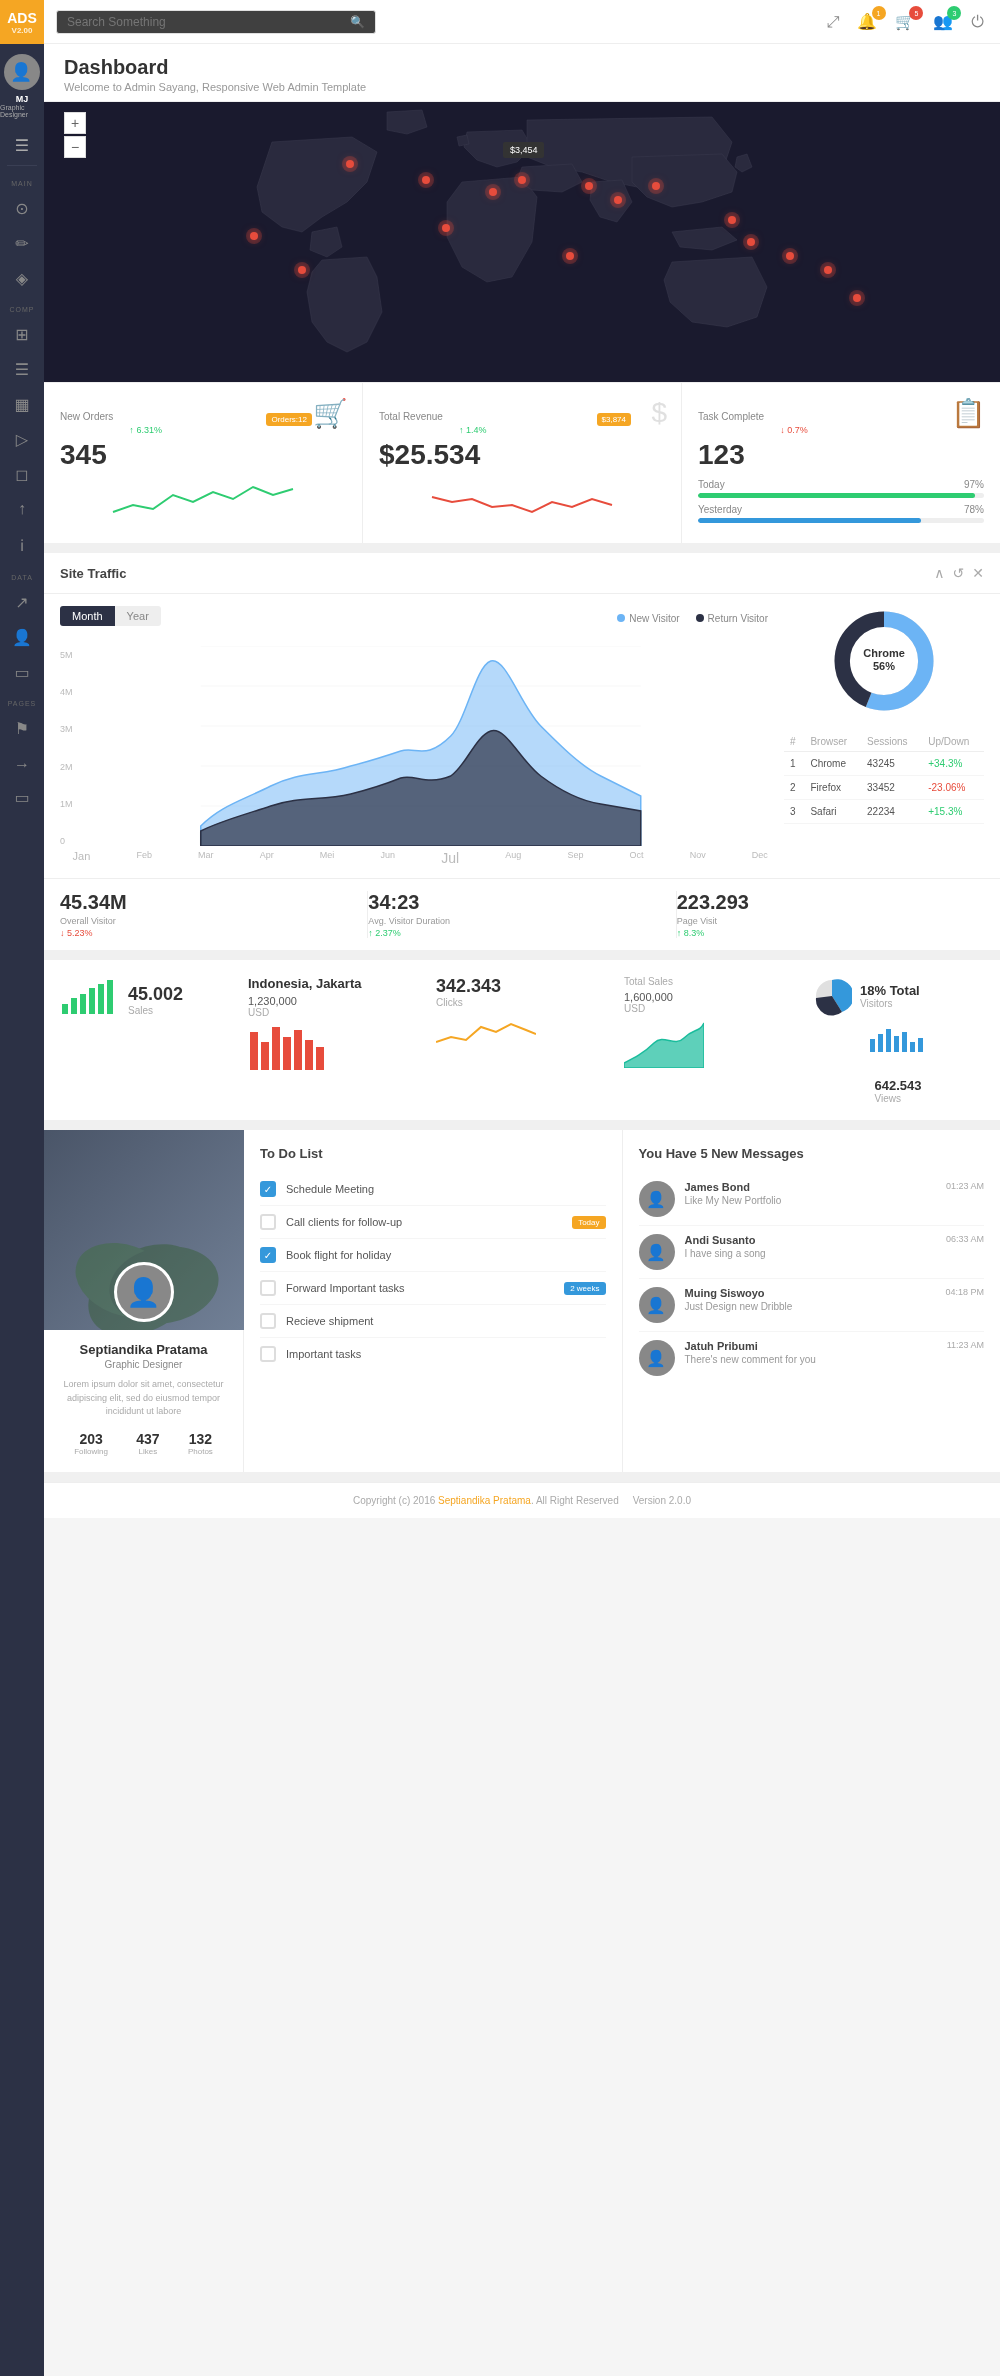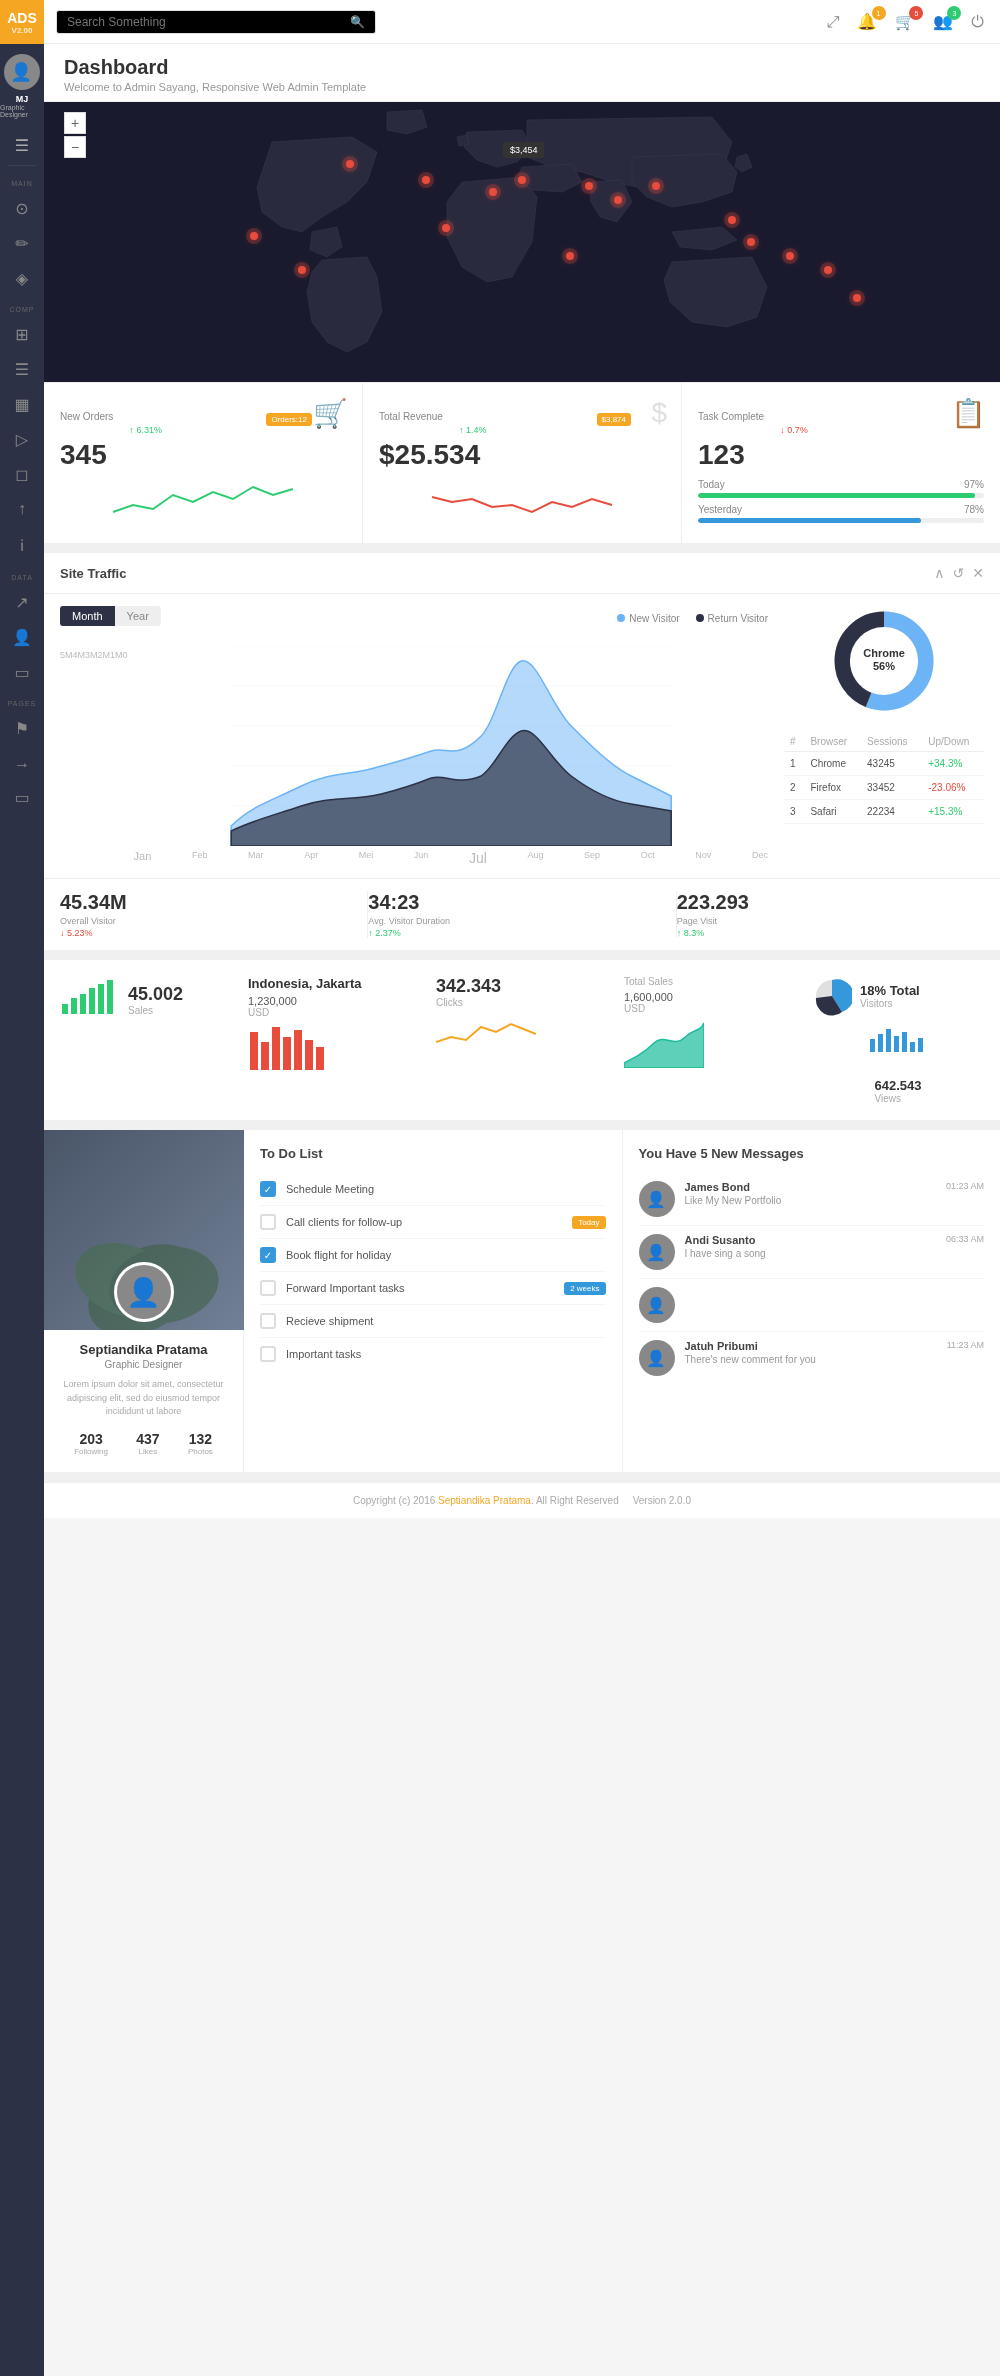--- a/index.html
+++ b/index.html
@@ -74,21 +74,21 @@
       background: #fff;
       border-bottom: 1px solid #eee;
       display: flex;
       align-items: center;
       padding: 0 12px;
       z-index: 99;
     }
     .search-box {
       display: flex;
       align-items: center;
-      background: #000000;
+      background: #404040;
       border: 1px solid #e0e0e0;
       border-radius: 3px;
       padding: 4px 10px;
       flex: 1;
       max-width: 320px;
     }
     .search-box input {
       border: none;
       background: transparent;
       outline: none;
@@ -621,21 +621,21 @@
               </div>
               <div class="legend-item">
                 <div class="legend-dot" style="background:#2c3145;"></div>
                 <span>Return Visitor</span>
               </div>
             </div>
           </div>
 
           <div style="position:relative;display:flex;">
 
-            <div style="display:flex;justify-content:space-between;height:200px;margin-right:6px;padding-top:4px;">
+            <div style="display:flex;flex-direction:column;justify-content:space-between;height:200px;padding-top:4px;">
               <span style="font-size:9px;color:#bbb;">5M</span>
               <span style="font-size:9px;color:#bbb;">4M</span>
               <span style="font-size:9px;color:#bbb;">3M</span>
               <span style="font-size:9px;color:#bbb;">2M</span>
               <span style="font-size:9px;color:#bbb;">1M</span>
               <span style="font-size:9px;color:#bbb;">0</span>
             </div>
             <div style="flex:1;">
               <svg viewBox="0 0 440 200" xmlns="http://www.w3.org/2000/svg" style="width:100%;height:200px;display:block;">
 
@@ -905,20 +905,27 @@
             <div class="message-header">
               <span class="message-name">Andi Susanto</span>
               <span class="message-time">06:33 AM</span>
             </div>
             <div class="message-text">I have sing a song</div>
           </div>
         </div>
 
         <div class="message-item">
           <div class="message-avatar">👤</div>
+          <div class="message-content">
+            <div class="message-header">
+              <span class="message-name">Muing Siswoyo</span>
+              <span class="message-time">04:18 PM</span>
+            </div>
+            <div class="message-text">Just Design new Dribble</div>
+          </div>
         </div>
 
         <div class="message-item">
           <div class="message-avatar">👤</div>
           <div class="message-content">
             <div class="message-header">
               <span class="message-name">Jatuh Pribumi</span>
               <span class="message-time">11:23 AM</span>
             </div>
             <div class="message-text">There's new comment for you</div>

